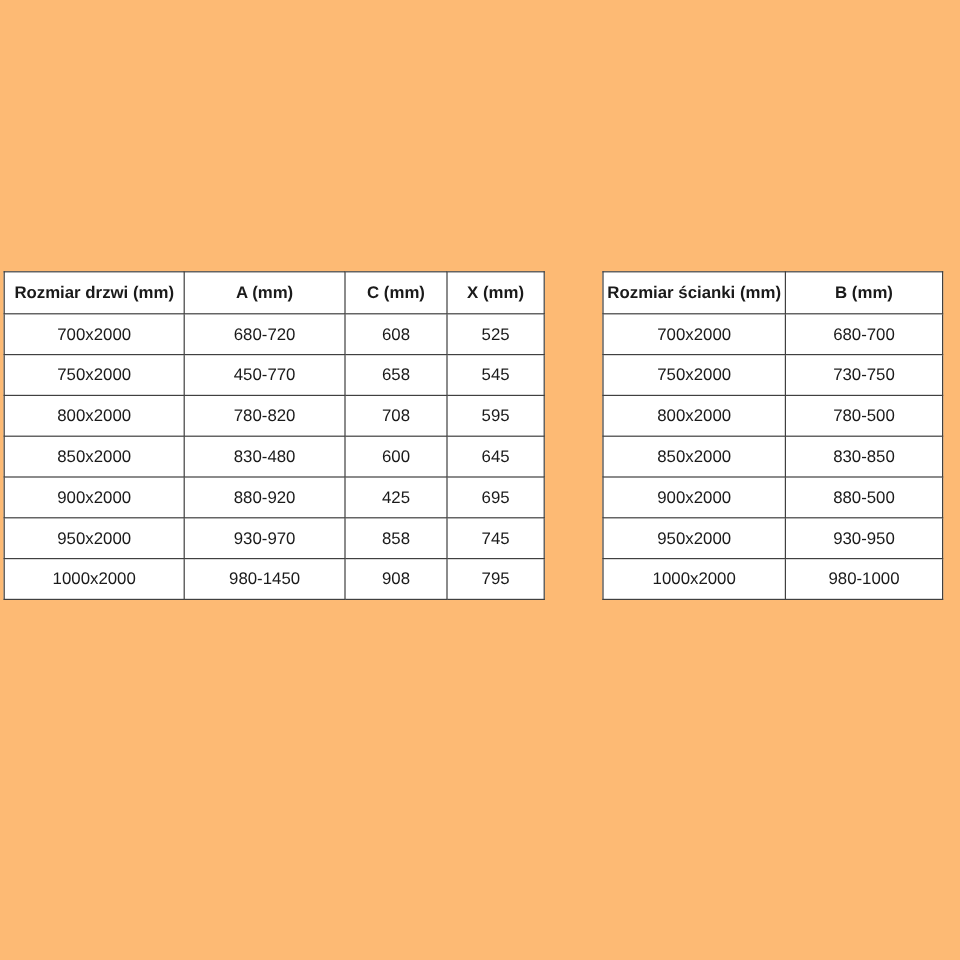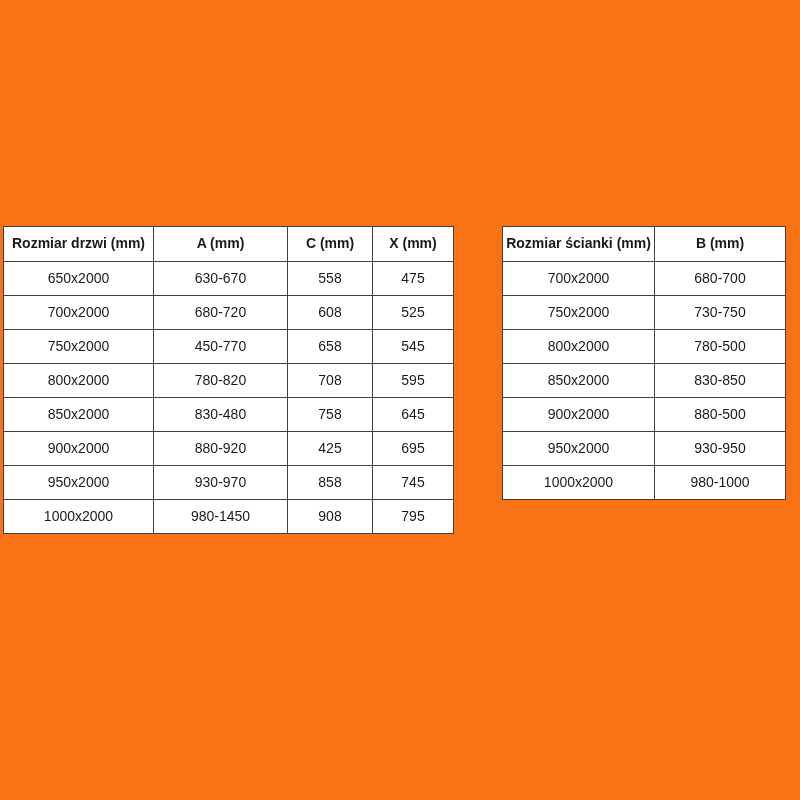--- a/index.html
+++ b/index.html
@@ -4,21 +4,21 @@
 <style>
   html, body {
     margin: 0;
     padding: 0;
     background: #ffffff;
   }
   .page {
     position: relative;
     width: 800px;
     height: 800px;
-    background: #f97316;
+    background: #fdba74;
     font-family: "Liberation Sans", sans-serif;
     color: #1a1a1a;
   }
   table.spec {
     position: absolute;
     border-collapse: collapse;
     table-layout: fixed;
     background: #ffffff;
   }
   table.spec th, table.spec td {
@@ -58,47 +58,41 @@
     <thead>
       <tr>
         <th>Rozmiar drzwi (mm)</th>
         <th>A (mm)</th>
         <th>C (mm)</th>
         <th>X (mm)</th>
       </tr>
     </thead>
     <tbody>
       <tr>
-        <td>650x2000</td>
-        <td>630-670</td>
-        <td>558</td>
-        <td>475</td>
-      </tr>
-      <tr>
         <td>700x2000</td>
         <td>680-720</td>
         <td>608</td>
         <td>525</td>
       </tr>
       <tr>
         <td>750x2000</td>
         <td>450-770</td>
         <td>658</td>
         <td>545</td>
       </tr>
       <tr>
         <td>800x2000</td>
         <td>780-820</td>
         <td>708</td>
         <td>595</td>
       </tr>
       <tr>
         <td>850x2000</td>
         <td>830-480</td>
-        <td>758</td>
+        <td>600</td>
         <td>645</td>
       </tr>
       <tr>
         <td>900x2000</td>
         <td>880-920</td>
         <td>425</td>
         <td>695</td>
       </tr>
       <tr>
         <td>950x2000</td>

